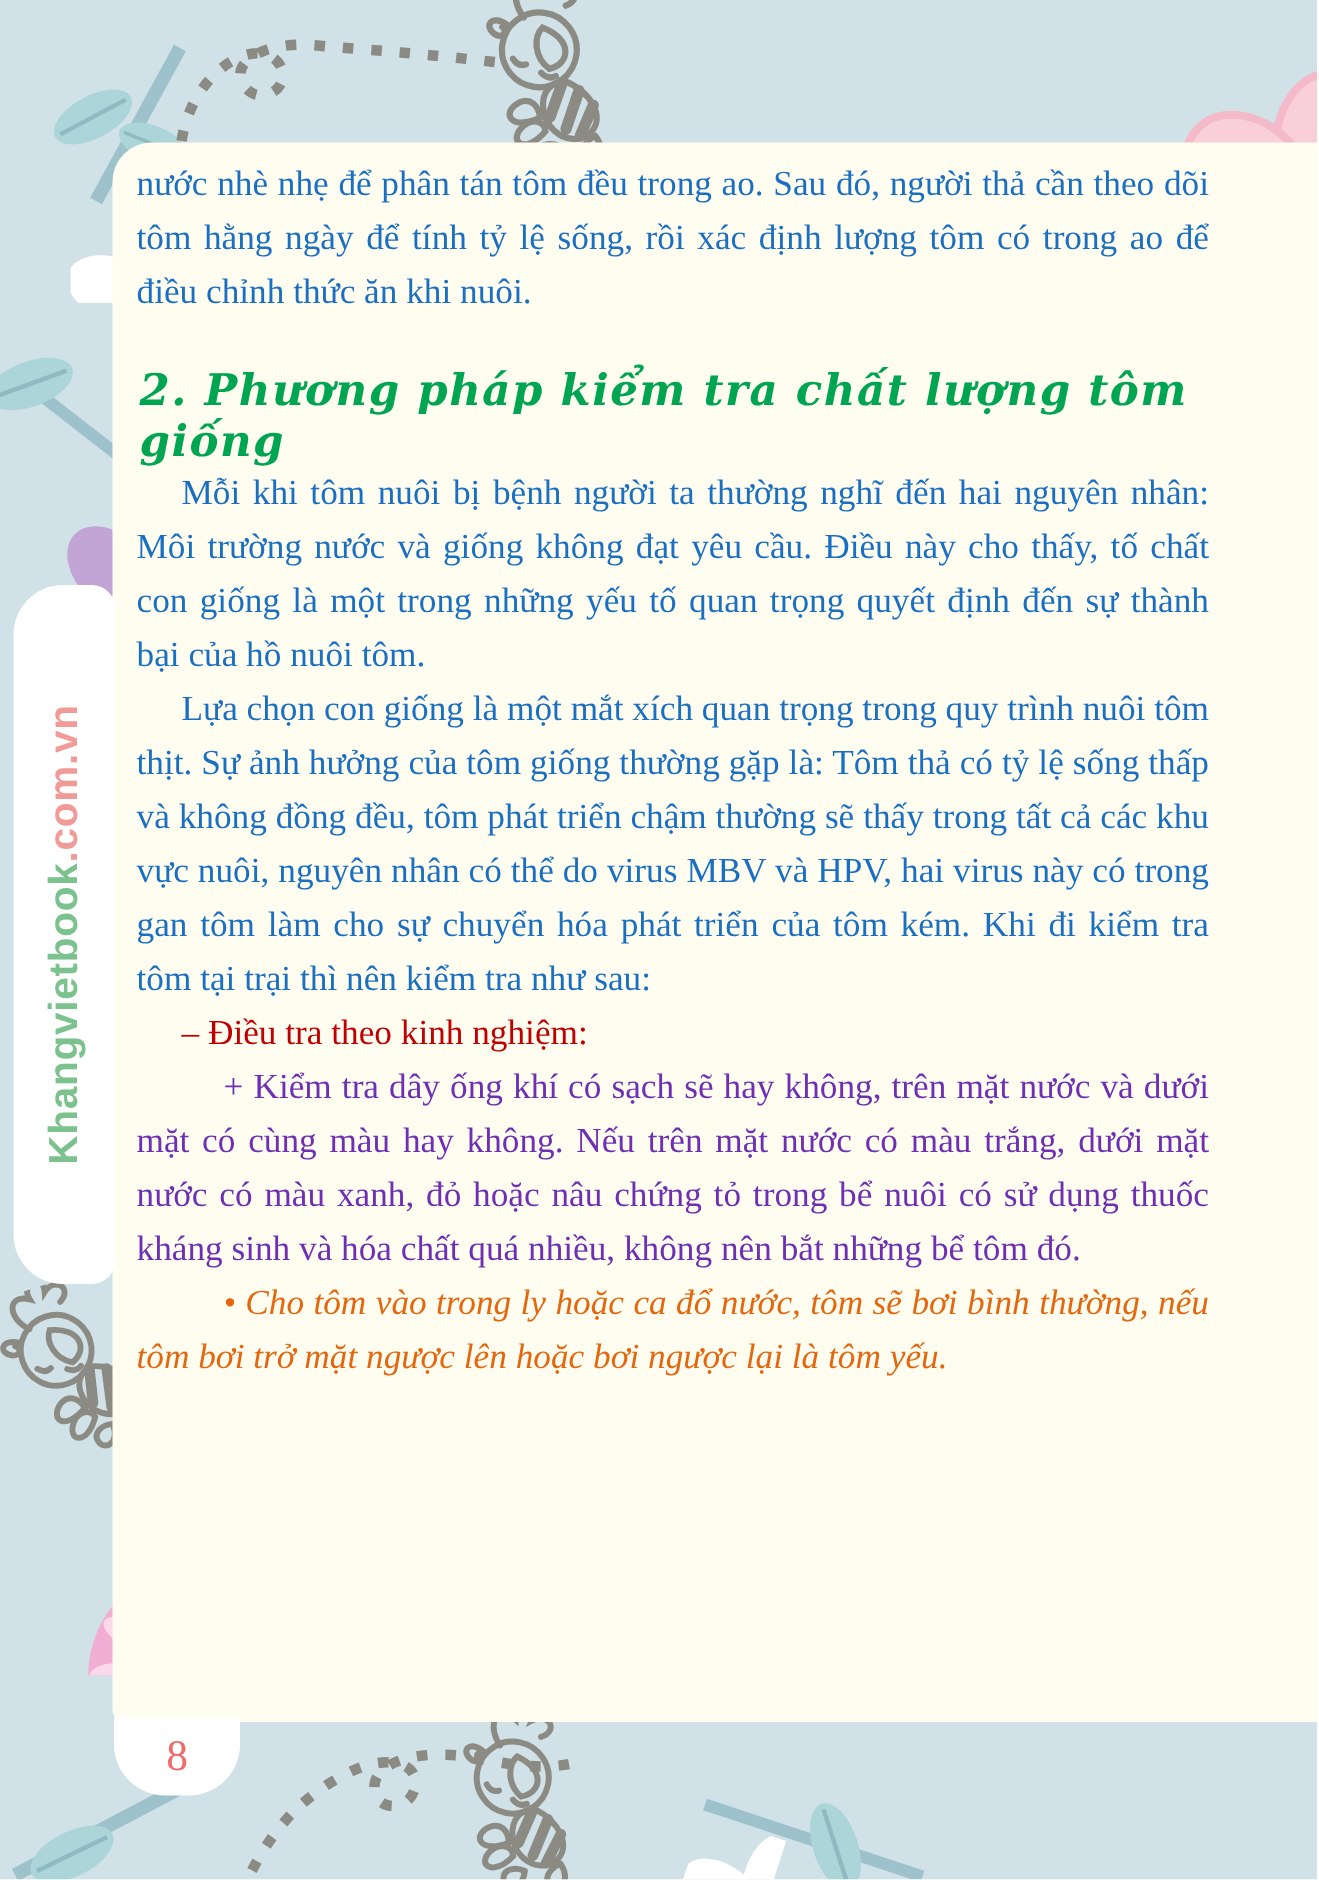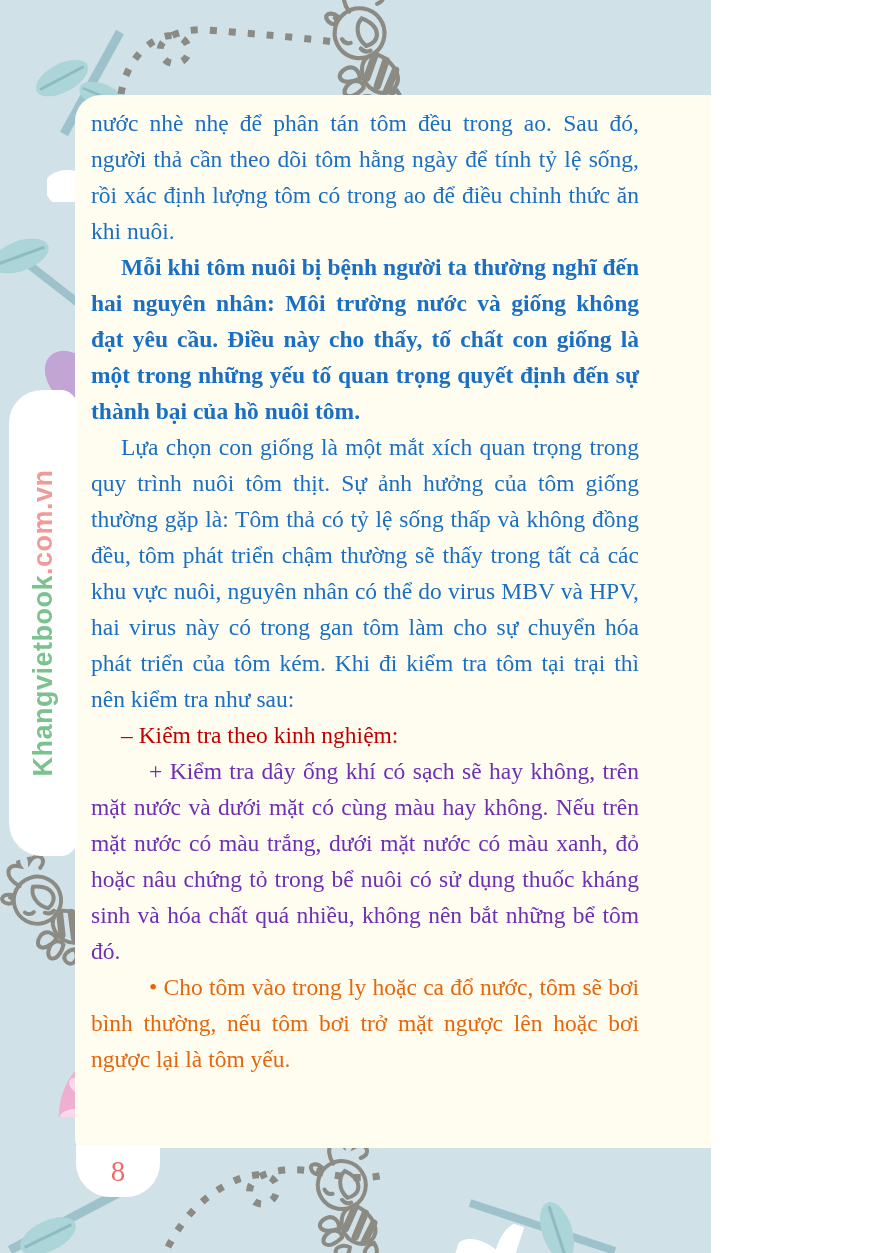--- a/index.html
+++ b/index.html
@@ -2,40 +2,40 @@
 <html lang="vi" style="--blue: #1a6fc2; --green: #00a551; --red: #c00000; --purple: #6e2fb4; --orange: #e4670e; --paper: #fffdf0; --border-bg: #d0e1e8; --brand-green: #7bc28e; --brand-pink: #f19b99; --page-num: #ef6b6b; --doodle: #8b8a83;"><head>
 <meta charset="utf-8">
 <style>
   :root{
     --blue:#1a6fc2; --green:#00a551; --red:#c00000; --purple:#6e2fb4; --orange:#e4670e;
     --paper:#fffdf0; --border-bg:#d0e1e8; --brand-green:#7bc28e; --brand-pink:#f19b99;
     --page-num:#ef6b6b; --doodle:#8b8a83;
   }
   *{box-sizing:border-box;}
   body{margin:0;background:#fff;font-family:"Liberation Serif","DejaVu Serif",serif;}
-  .page{position:relative;width:711px;height:1253px;background:var(--border-bg);overflow:hidden;}
+  .page{position:relative;width:878px;height:1253px;background:var(--border-bg);overflow:hidden;}
 
   
   .dec{position:absolute;z-index:1;}
   .bee{color:var(--doodle);}
 
   
   .content{
     position:absolute;left:75px;top:95px;right:0;bottom:105px;z-index:2;
     background:var(--paper);border-radius:26px 0 0 8px;
     padding:10px 72px 0 16px;overflow:hidden;
   }
   .content p{margin:0;text-align:justify;font-size:23.5px;line-height:36px;}
-  .blue{color:var(--blue);} .red{color:var(--red);} .purple{color:var(--purple);} .orange{color:var(--orange);}
+  .blue{color:var(--blue);} .red{color:var(--red);} .purple{color:var(--purple);} .orange{color:var(--orange);font-style:italic;}
   .ind1{text-indent:30px;} .ind2{text-indent:58px;}
   .heading{
     margin:30px 0 0 2px;font-family:"DejaVu Serif","Liberation Serif",serif;
     font-style:italic;font-weight:700;font-size:29px;letter-spacing:1px;color:var(--green);
   }
-  .mt{margin-top:14px;} .mt2{margin-top:16px;font-weight:bold;} .mt0{margin-top:2px;}
+  .mt{margin-top:14px;} .mt2{margin-top:16px;} .mt0{margin-top:2px;}
 
   
   .side-tab{
     position:absolute;left:9px;top:390px;width:68px;height:466px;background:#fff;
     border-radius:33px 16px 16px 33px;z-index:3;
   }
   .side-tab .brand{
     position:absolute;left:50%;top:50%;transform:translate(-50%,-50%) rotate(-90deg);
     white-space:nowrap;font-family:"Liberation Sans","DejaVu Sans",sans-serif;
     font-weight:700;font-size:27px;letter-spacing:.5px;
@@ -233,23 +233,24 @@
   </svg>
   <svg class="dec" style="left:412px;top:1152px;transform:rotate(18deg)" width="115" height="115" viewBox="-60 -60 120 120">
       <use href="#sym-whiteflower"></use>
     </svg>
   <svg class="dec" style="left:668px;top:1112px" width="250" height="250" viewBox="-120 -120 240 240">
       <use href="#sym-pinkflower"></use>
     </svg>
 
   <main class="content">
     <p class="blue mt0">nước nhè nhẹ để phân tán tôm đều trong ao. Sau đó, người thả cần theo dõi tôm hằng ngày để tính tỷ lệ sống, rồi xác định lượng tôm có trong ao để điều chỉnh thức ăn khi nuôi.</p>
+    <h2 class="heading">2. Phương pháp kiểm tra chất lượng tôm giống</h2>
     <p class="blue ind1 mt2">Mỗi khi tôm nuôi bị bệnh người ta thường nghĩ đến hai nguyên nhân: Môi trường nước và giống không đạt yêu cầu. Điều này cho thấy, tố chất con giống là một trong những yếu tố quan trọng quyết định đến sự thành bại của hồ nuôi tôm.</p>
     <p class="blue ind1 mt">Lựa chọn con giống là một mắt xích quan trọng trong quy trình nuôi tôm thịt. Sự ảnh hưởng của tôm giống thường gặp là: Tôm thả có tỷ lệ sống thấp và không đồng đều, tôm phát triển chậm thường sẽ thấy trong tất cả các khu vực nuôi, nguyên nhân có thể do virus MBV và HPV, hai virus này có trong gan tôm làm cho sự chuyển hóa phát triển của tôm kém. Khi đi kiểm tra tôm tại trại thì nên kiểm tra như sau:</p>
-    <p class="red ind1 mt">– Kiểm tra theo kinh nghiệm:</p>
+    <p class="red ind1 mt">– Điều tra theo kinh nghiệm:</p>
     <p class="purple ind2 mt">+ Kiểm tra dây ống khí có sạch sẽ hay không, trên mặt nước và dưới mặt có cùng màu hay không. Nếu trên mặt nước có màu trắng, dưới mặt nước có màu xanh, đỏ hoặc nâu chứng tỏ trong bể nuôi có sử dụng thuốc kháng sinh và hóa chất quá nhiều, không nên bắt những bể tôm đó.</p>
     <p class="orange ind2 mt">• Cho tôm vào trong ly hoặc ca đổ nước, tôm sẽ bơi bình thường, nếu tôm bơi trở mặt ngược lên hoặc bơi ngược lại là tôm yếu.</p>
   </main>
 
   <aside class="side-tab">
     <div class="brand">
       <span class="brand-green">Khangvietbook</span><span class="brand-pink">.com.vn</span>
     </div>
   </aside>
 

